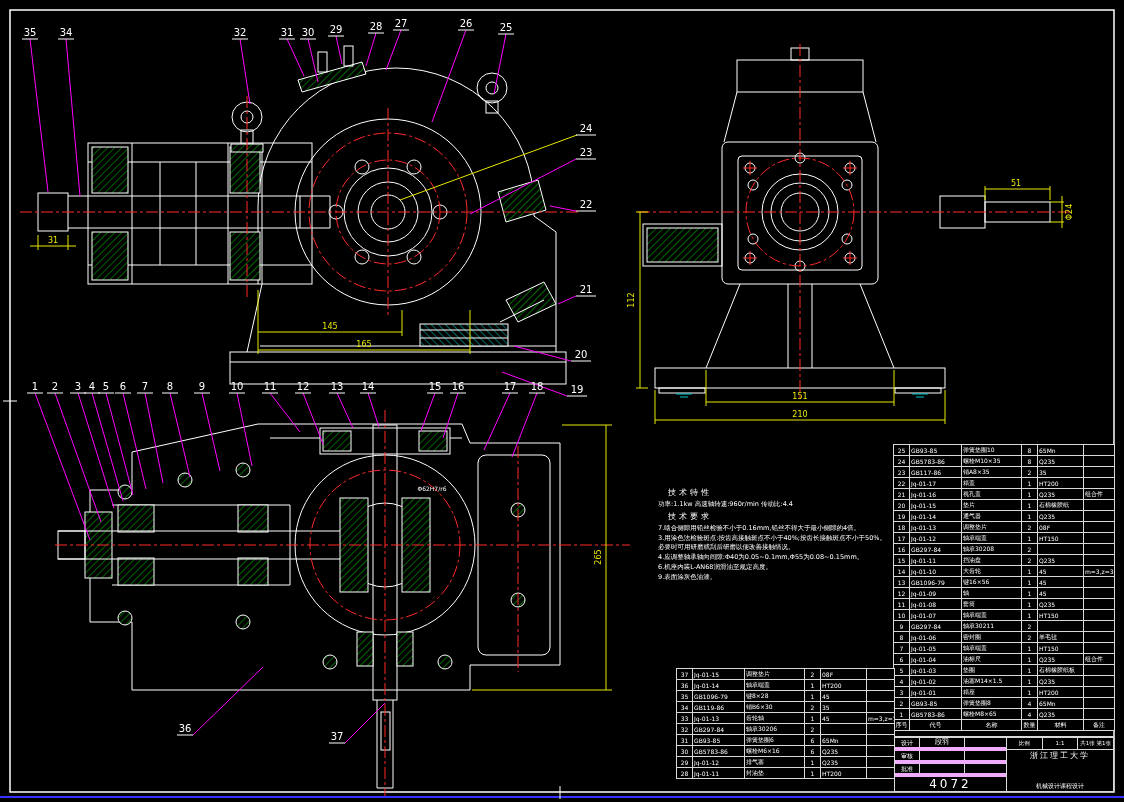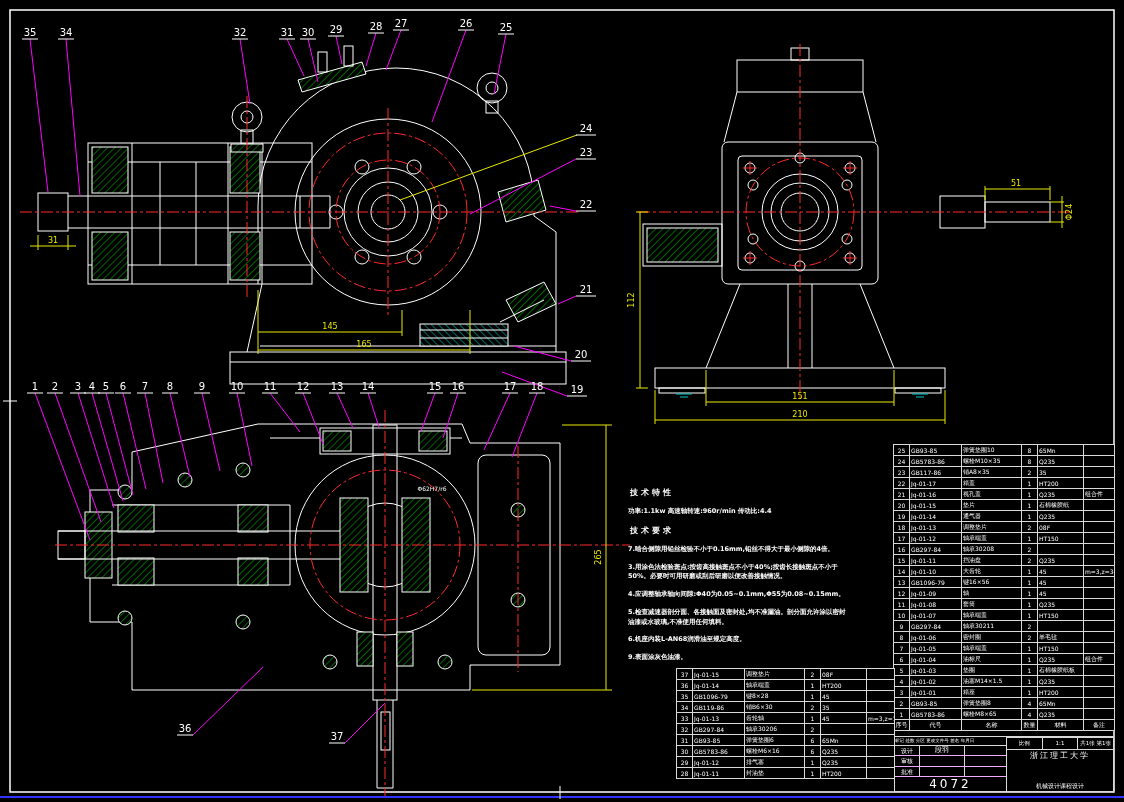--- a/index.html
+++ b/index.html
@@ -4,35 +4,35 @@
 <style>
   html,body{margin:0;padding:0;background:#000;}
   .canvas{position:relative;width:1124px;height:802px;background:#000;overflow:hidden;
           font-family:"DejaVu Sans","Liberation Sans",sans-serif;color:#fff;}
   svg{position:absolute;left:0;top:0;}
   svg text{font-family:"DejaVu Sans","Liberation Sans",sans-serif;}
   .co{fill:#ffffff;font-size:10px;text-anchor:middle;}
   .dim{fill:#e8e800;font-size:8px;text-anchor:middle;}
   .fit{fill:#ffffff;font-size:6px;text-anchor:middle;}
 
-  .notes{position:absolute;left:620px;top:486px;width:234px;font-size:6.5px;line-height:1.5;color:#fff;font-weight:bold;}
-  .notes p{margin:8px;}
+  .notes{position:absolute;left:658px;top:486px;width:234px;font-size:6.5px;line-height:1.5;color:#fff;}
+  .notes p{margin:0;}
   .notes .nt{font-size:8px;letter-spacing:3px;margin:1px 0 1px 10px;}
 
   table.bom{position:absolute;border-collapse:collapse;table-layout:fixed;font-size:6px;color:#fff;background:#000;}
   .bom td{border:1px solid #d9d9d9;height:10px;padding:0 1px;overflow:hidden;white-space:nowrap;}
   .bom td.c{text-align:center;}
   #bomMain{left:893px;top:444px;width:221px;}
   #bomExt{left:676px;top:668px;width:218px;}
 
   .tb{position:absolute;left:894px;top:736px;width:220px;height:56px;border:1px solid #d9d9d9;
       display:flex;background:#000;box-sizing:border-box;}
   .tb-left{width:112px;display:flex;flex-direction:column;border-right:1px solid #d9d9d9;box-sizing:border-box;}
   .tb-rev{height:8px;font-size:4.5px;line-height:8px;border-bottom:1px solid #d9d9d9;white-space:nowrap;overflow:hidden;}
-  .tb-row{height:10px;display:flex;border-bottom:1px solid #f0abfc;font-size:6px;line-height:9px;}
+  .tb-row{height:10px;display:flex;border-bottom:4px solid #f0abfc;font-size:6px;line-height:9px;}
   .tb-lab{width:24px;border-right:1px solid #d9d9d9;text-align:center;}
   .tb-val{width:44px;border-right:1px solid #d9d9d9;text-align:center;font-size:7px;}
   .tb-date{flex:1;}
   .tb-no{flex:1;font-size:12px;display:flex;align-items:center;justify-content:center;letter-spacing:3px;}
   .tb-right{flex:1;display:flex;flex-direction:column;}
   .tb-title{height:16px;line-height:16px;text-align:center;font-size:7px;border-bottom:1px solid #d9d9d9;overflow:hidden;}
   .tb-mid{height:12px;display:flex;border-bottom:1px solid #d9d9d9;font-size:5.5px;line-height:11px;}
   .tb-mid span{flex:1;text-align:center;border-right:1px solid #d9d9d9;overflow:hidden;}
   .tb-mid span:last-child{border-right:none;}
   .tb-org{flex:1;display:flex;flex-direction:column;align-items:center;justify-content:center;gap:21px;}
@@ -380,21 +380,20 @@
 
 <div class="notes">
   <p class="nt">技术特性</p>
   <p>功率:1.1kw  高速轴转速:960r/min  传动比:4.4</p>
   <p class="nt">技术要求</p>
   <div>
 
         <p>7.啮合侧隙用铅丝检验不小于0.16mm,铅丝不得大于最小侧隙的4倍。</p>
         <p>3.用涂色法检验斑点:按齿高接触斑点不小于40%;按齿长接触斑点不小于50%。必要时可用研磨或刮后研磨以便改善接触情况。</p>
         <p>4.应调整轴承轴向间隙:Φ40为0.05~0.1mm,Φ55为0.08~0.15mm。</p>
-        <p>5.检查减速器剖分面、各接触面及密封处,均不准漏油。剖分面允许涂以密封油漆或水玻璃,不准使用任何填料。</p>
         <p>6.机座内装L-AN68润滑油至规定高度。</p>
         <p>9.表面涂灰色油漆。</p>
       </div>
 </div>
 
 <table class="bom" id="bomMain">
   <colgroup>
         <col style="width:16px">
         <col style="width:52px">
         <col style="width:60px">

